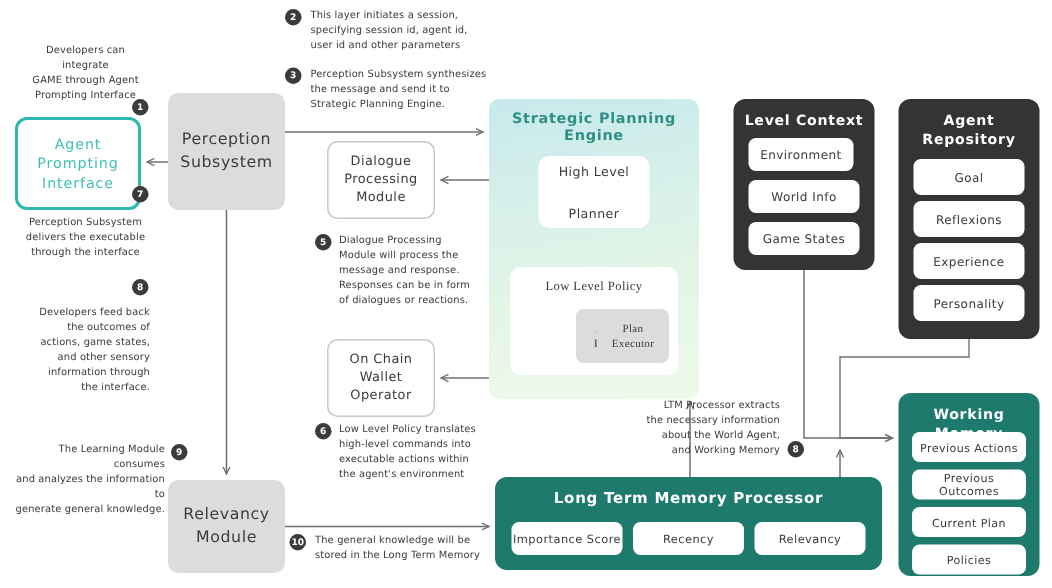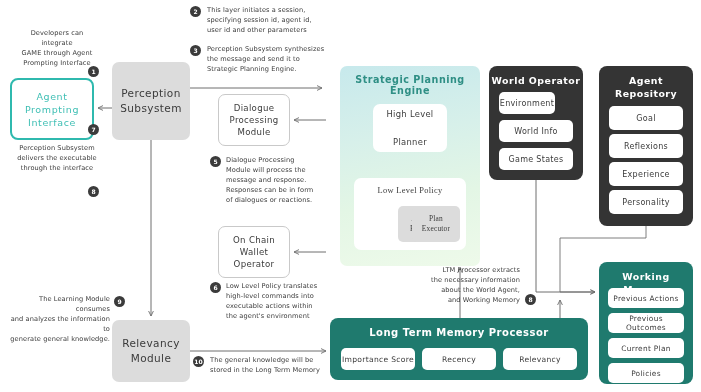--- a/index.html
+++ b/index.html
@@ -33,21 +33,21 @@
   
   .whitebox{
     background:#ffffff;border:1px solid #c9c9c9;border-radius:7px;
     font-size:8.6px;line-height:12px;letter-spacing:.3px;flex-direction:column;color:#3b3b3b;
   }
   #dialogue{left:218px;top:94px;width:72px;height:52px;}
   #onchain{left:218px;top:226px;width:72px;height:52px;}
 
   
   #spe{
-    left:340px;top:66px;width:140px;height:200px;
+    left:326px;top:66px;width:140px;height:200px;
     border-radius:7px;
     background:linear-gradient(170deg,#c7e9ec 0%,#d7f0ea 35%,#e3f6e5 65%,#eefaea 100%);
     display:block;
   }
   #speTitle{
     position:absolute;left:0;top:8px;width:100%;text-align:center;
     font-size:9.6px;letter-spacing:.5px;color:#2f8f85;font-weight:bold;
   }
   #hlp{
     position:absolute;left:33px;top:38px;width:74px;height:48px;
@@ -183,22 +183,22 @@
         <span>Planner</span>
       </div>
       <div class="llpChild" id="planExecutor">
         <span>Plan</span>
         <span>Executor</span>
       </div>
     </div>
   </div>
 
   <div class="node dark" id="worldContext">
-    <div class="darkTitle" style="top:8px">World Operator</div>
-    <div class="chip" style="left:10px;top:26px;width:56px;height:22px">Environment</div>
+    <div class="darkTitle" style="top:8px">Level Context</div>
+    <div class="chip" style="left:10px;top:26px;width:70px;height:22px">Environment</div>
     <div class="chip" style="left:10px;top:54px;width:74px;height:22px">World Info</div>
     <div class="chip" style="left:10px;top:82px;width:74px;height:22px">Game States</div>
   </div>
 
   <div class="node dark" id="agentRepo">
     <div class="darkTitle" style="top:8px">Agent</div>
     <div class="darkTitle" style="top:21px">Repository</div>
     <div class="chip" style="left:10px;top:40px;width:74px;height:24px">Goal</div>
     <div class="chip" style="left:10px;top:68px;width:74px;height:24px">Reflexions</div>
     <div class="chip" style="left:10px;top:96px;width:74px;height:24px">Experience</div>
@@ -259,20 +259,28 @@
   </div>
 
   <div class="badge" style="left:88px;top:124px">7</div>
   <div class="note" style="left:14px;top:143px;width:86px;text-align:center">
     <div>Perception Subsystem</div>
     <div>delivers the executable</div>
     <div>through the interface</div>
   </div>
 
   <div class="badge" style="left:88px;top:186px">8</div>
+  <div class="note" style="left:14px;top:203px;width:86px;text-align:right">
+    <div>Developers feed back</div>
+    <div>the outcomes of</div>
+    <div>actions, game states,</div>
+    <div>and other sensory</div>
+    <div>information through</div>
+    <div>the interface.</div>
+  </div>
 
   <div class="badge" style="left:525px;top:294px">8</div>
   <div class="note" style="left:415px;top:265px;width:105px;text-align:right">
     <div>LTM Processor extracts</div>
     <div>the necessary information</div>
     <div>about the World Agent,</div>
     <div>and Working Memory</div>
   </div>
 
   <div class="badge" style="left:114px;top:296px">9</div>

